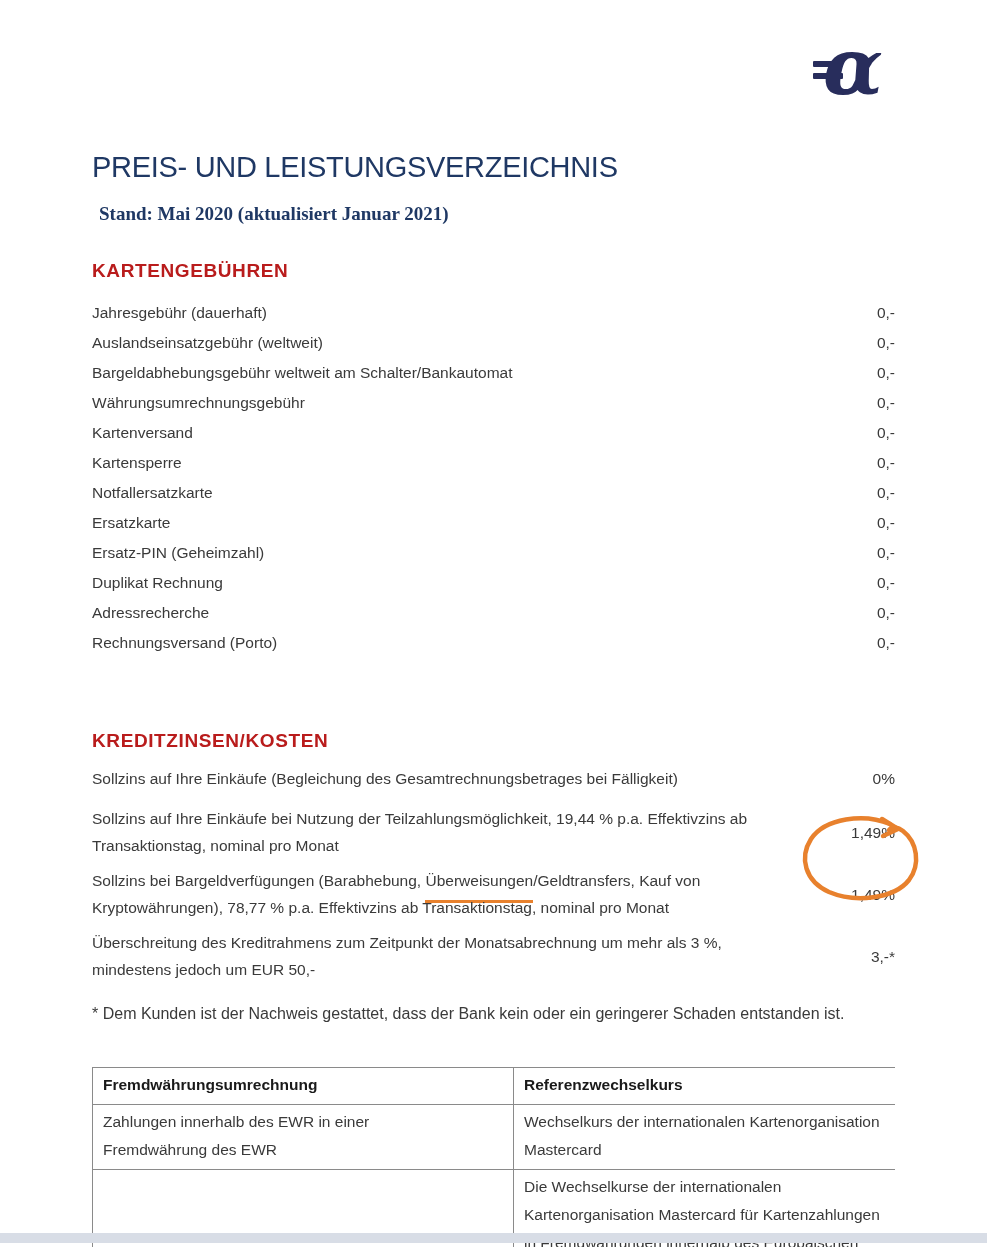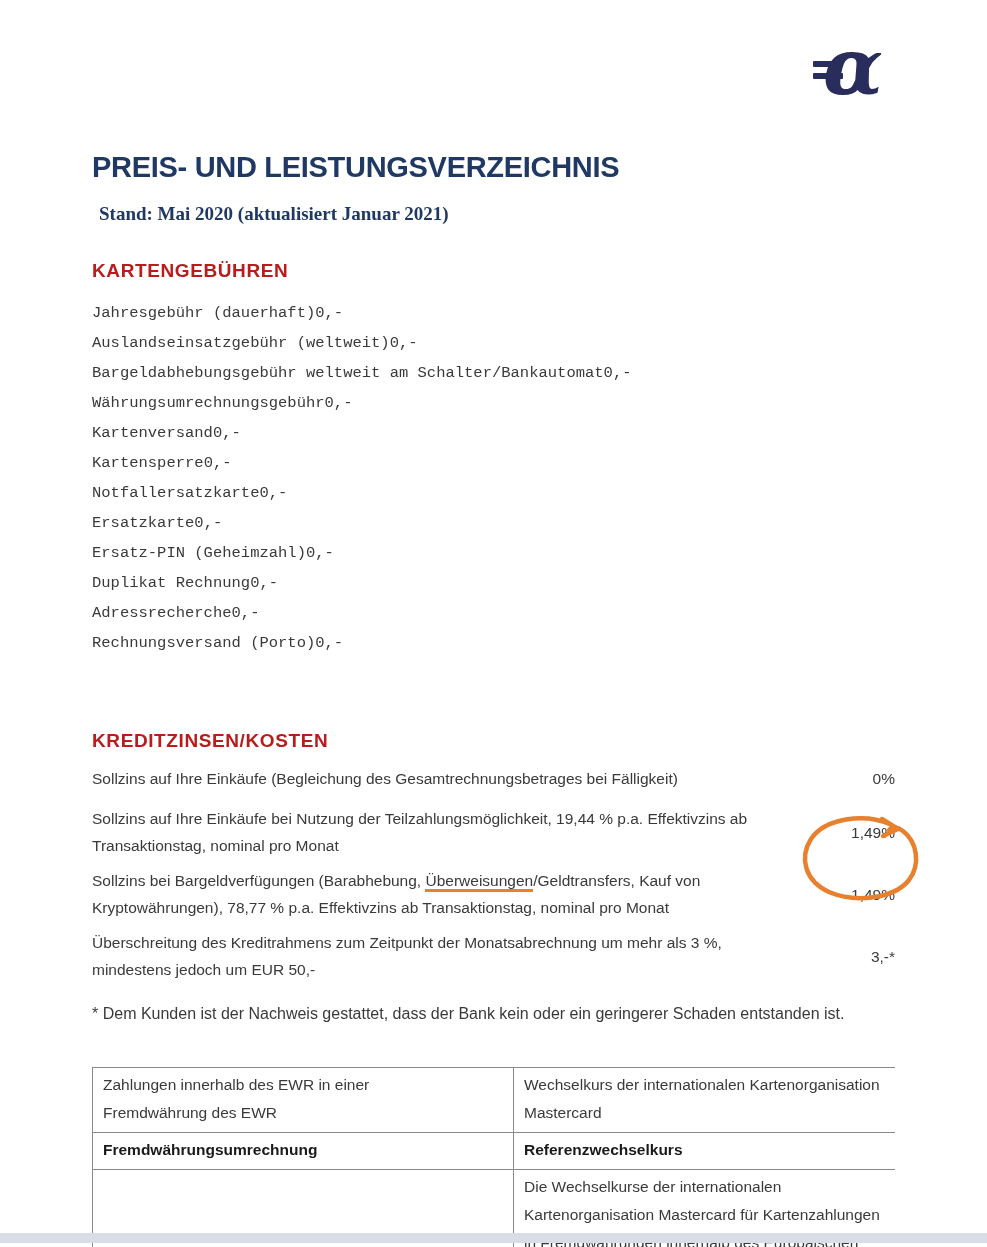--- a/index.html
+++ b/index.html
@@ -19,43 +19,43 @@
   }
   .logo .euro-bar { position:absolute; background:#282D5C; height:6px; width:30px; left:3px; border-radius:1px; }
   .logo .euro-bar.b1 { top:37px; }
   .logo .euro-bar.b2 { top:49px; }
 
   
   .content { position:absolute; left:92px; top:0; width:803px; }
 
   .doc-title {
     margin:150px 0 0 0; color:#1F3864; font-size:29px; line-height:34px;
-    font-weight:bold; letter-spacing:-0.3px;
+    font-weight:normal; letter-spacing:-0.3px;
   }
   .doc-subtitle {
     margin:20px 0 0 7px; color:#1F3864; font-size:19px; line-height:19px; font-weight:bold;font-family:Liberation Serif, serif;
   }
   .section-heading {
     margin:36px 0 0 0; color:#b91c1c; font-size:19px; line-height:24px;
     font-weight:bold; letter-spacing:0.6px;
   }
   .section-heading.credit { margin-top:76px; }
 
   
   .fee-list { margin-top:20px; color:#3A3A3A; font-size:15.5px; }
-  .fee-row { display:flex; line-height:20px; margin-bottom:10px;font-family:Liberation Mono, monospace; }
+  .fee-row { display:flex; justify-content:space-between; line-height:20px; margin-bottom:10px; }
   .fee-value { text-align:right; }
 
   
   .credit-rows { margin-top:12px; color:#3A3A3A; font-size:15.5px; }
   .credit-row { display:flex; align-items:center; line-height:27px; margin-bottom:8px; }
   .credit-row.first { margin-bottom:13px; }
   .credit-label { width:700px; }
   .credit-value { flex:1; text-align:right; }
-  .hand-underline { border-bottom:3px solid #E8812D; padding-bottom:0px; }
+  .hand-underline { border-bottom:3px solid #E8812D; padding-bottom:11px; }
 
   .footnote { margin-top:23px; color:#3A3A3A; font-size:16px; line-height:15px; }
 
   
   .table-clip { margin-top:46px; height:209px; overflow:hidden; }
   table.fx { border-collapse:collapse; width:803px; table-layout:fixed; }
   table.fx th, table.fx td {
     border:1px solid #8a8a8a; vertical-align:top; text-align:left;
     padding:3px 10px 5px 10px; font-size:15.5px; line-height:28px;
   }
@@ -179,26 +179,26 @@
     <div class="footnote">* Dem Kunden ist der Nachweis gestattet, dass der Bank kein oder ein geringerer Schaden entstanden ist.</div>
 
     <div class="table-clip">
       <table class="fx">
         <colgroup>
             <col class="col-left">
             <col class="col-right">
           </colgroup>
         <tbody>
             <tr>
+          <th>Fremdwährungsumrechnung</th>
+          <th>Referenzwechselkurs</th>
+        </tr>
+        <tr>
           <td><span class="cell-narrow">Zahlungen innerhalb des EWR in einer Fremdwährung des EWR</span></td>
           <td>Wechselkurs der internationalen Kartenorganisation Mastercard</td>
-        </tr>
-        <tr>
-          <th>Fremdwährungsumrechnung</th>
-          <th>Referenzwechselkurs</th>
         </tr>
         <tr>
           <td></td>
           <td><span>Die Wechselkurse der internationalen Kartenorganisation Mastercard für Kartenzahlungen in Fremdwährungen innerhalb des Europäischen Wirtschaftsraums (EWR) werden geschäftstäglich auf </span></td>
         </tr>
       </tbody>
         </table>
     </div>
 
   </div>

